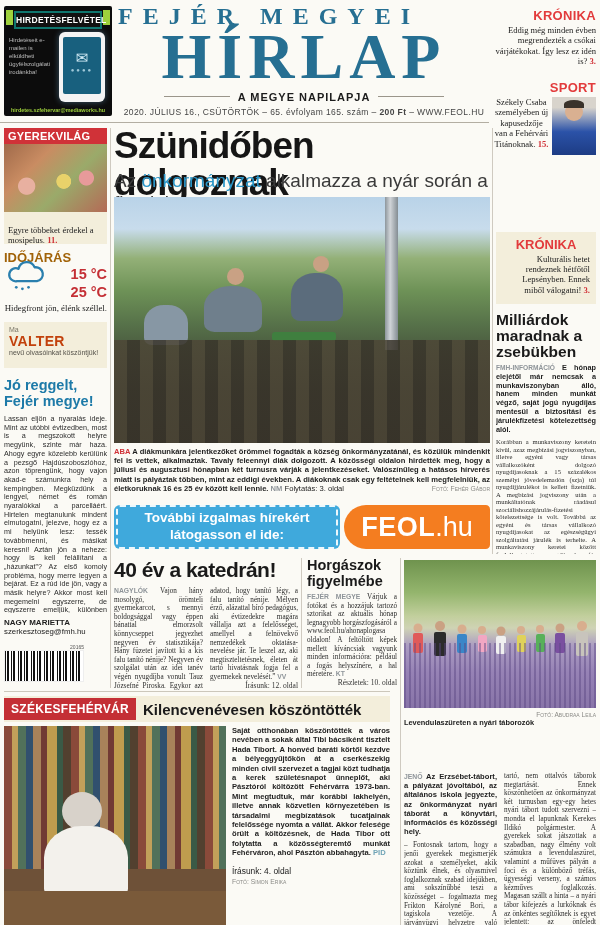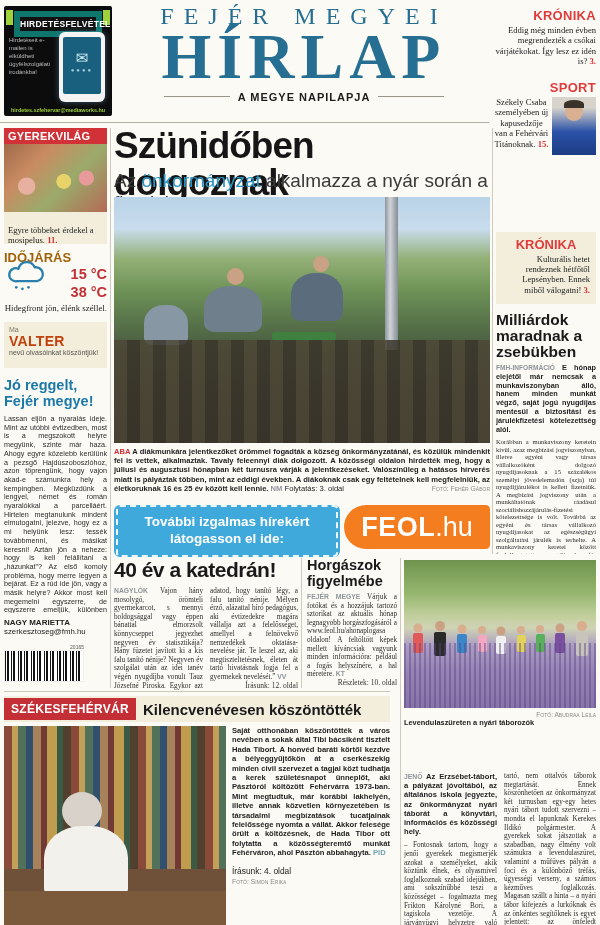--- a/index.html
+++ b/index.html
@@ -9,32 +9,32 @@
   .serif{font-family:"Liberation Serif",serif}
   .just{text-align:justify;hyphens:auto}
   .red{color:#d03238}
   .pageno{color:#d03238;font-weight:bold}
   .kick{color:#8e9499;font-weight:bold}
   .smallcaps{font-variant:small-caps;color:#8a8a86}
   .vline{position:absolute;width:1px;background:#cfcac0}
   .hline{position:absolute;height:1px;background:#b3aea2}
   .beige{background:#f3eedb}
   
-  .mh1{font-family:"Liberation Serif",serif;font-weight:normal;color:#266f92;
-       font-size:24px;letter-spacing:10px;text-align:center;line-height:1}
+  .mh1{font-family:"Liberation Serif",serif;font-weight:bold;color:#266f92;
+       font-size:24px;letter-spacing:10px;line-height:1}
   .mh2{font-family:"Liberation Serif",serif;font-weight:bold;color:#266f92;
        font-size:64px;letter-spacing:6px;text-align:center;line-height:.92}
   .tagline{display:flex;align-items:center;gap:8px;width:280px;margin:4px auto 0}
   .tagline::before,.tagline::after{content:"";flex:1;height:1px;background:#9a958a}
   .tagline span{font-weight:bold;font-size:11px;letter-spacing:1px;color:#1c1c1c;white-space:nowrap}
   .dateline{font-size:8.5px;color:#444;text-align:center;margin-top:4px;letter-spacing:.4px}
   
   .adbox{background:#0c0c0c;color:#ddd;overflow:hidden;border-radius:2px}
   .adtitle{position:absolute;top:5px;left:10px;right:10px;text-align:center;color:#fff;
-           font-weight:bold;font-size:8.5px;letter-spacing:.3px;border:6px solid #0f766e;padding:2px 0;background:#111}
+           font-weight:bold;font-size:8.5px;letter-spacing:.3px;border:2px solid #0f766e;padding:2px 0;background:#111}
   .adtab{position:absolute;width:7px;height:15px;background:#9fd13c;top:4px}
   .tablet{position:absolute;right:7px;top:26px;width:46px;height:70px;background:#f4f4f4;border-radius:6px;
           box-shadow:0 0 6px rgba(120,180,220,.45)}
   .tablet .screen{position:absolute;inset:5px 4px 8px 4px;background:#18607e;border-radius:2px;
           color:#cfe9f4;text-align:center}
   
   .tlabel{color:#e23b3c;font-weight:bold;font-size:13px;letter-spacing:.3px;text-align:right}
   
   .headline{font-weight:bold;color:#161616;font-size:37px;letter-spacing:-1px;line-height:1}
   .subhead{font-size:19px;color:#3a3a3a}
@@ -96,20 +96,23 @@
     </div>
     <div class="abs" style="left:0;right:0;bottom:3px;text-align:center;font-size:5.4px;color:#9fd13c;font-weight:bold">hirdetes.szfehervar@mediaworks.hu</div>
   </div>
 
   <div class="abs" style="left:118px;top:4px;width:372px">
     <div class="mh1">FEJÉR MEGYEI</div>
     <div class="mh2">HÍRLAP</div>
     <div class="tagline">
       <span>A MEGYE NAPILAPJA</span>
     </div>
+    <div class="dateline">
+      <span>2020. JÚLIUS 16., CSÜTÖRTÖK – 65. évfolyam 165. szám – </span><b>200 Ft</b><span> – </span><span>WWW.FEOL.HU</span>
+    </div>
   </div>
 
   <div class="abs" style="left:494px;top:8px;width:102px">
     <div class="tlabel">KRÓNIKA</div>
     <div class="serif" style="font-size:8.6px;line-height:10.4px;text-align:right;margin-top:2px">
       <span>Eddig még minden évben megrendezték a csókai várjátékokat. Így lesz ez idén is? </span><span class="pageno">3.</span>
     </div>
   </div>
 
   <div class="abs" style="left:494px;top:80px;width:102px">
@@ -142,21 +145,21 @@
         <g fill="#2a7fae">
             <circle cx="16" cy="38" r="1.8"></circle>
             <circle cx="24" cy="40" r="1.8"></circle>
             <circle cx="32" cy="38" r="1.8"></circle>
           </g>
       </svg>
     </div>
     <div style="text-align:left;color:#a16207;font-weight:bold;font-size:13px">IDŐJÁRÁS</div>
     <div style="text-align:right;color:#c42f35;font-weight:bold;font-size:14.5px;line-height:18px">
       <div>15 °C</div>
-      <div>38 °C</div>
+      <div>25 °C</div>
     </div>
     <div class="serif" style="text-align:right;font-size:8.8px;line-height:10.4px;margin-top:2px">Hidegfront jön, élénk széllel.</div>
   </div>
 
   <div class="abs beige" style="left:4px;top:322px;width:103px;height:46px;padding:4px 5px;box-sizing:border-box">
     <div style="font-size:7px;color:#7a7668">Ma</div>
     <div style="font-size:14px;font-weight:bold;color:#c2410c;letter-spacing:.3px">VALTER</div>
     <div style="font-size:7px;color:#55524a">nevű olvasóinkat köszöntjük!</div>
   </div>
 
@@ -187,21 +190,21 @@
     <div class="torso" style="left:8%;top:44%;width:44px;height:40px;background:#8797a4"></div>
     <div class="abs" style="left:42%;top:55%;width:64px;height:9px;background:#3f7f3f;border-radius:3px"></div>
     <div class="fence"></div>
   </div>
 
   <div class="abs caption just" style="left:114px;top:447px;width:376px;height:50px">
     <span class="red">ABA</span><span> A diákmunkára jelentkezőket örömmel fogadták a község önkormányzatánál, és közülük mindenkit fel is vettek, alkalmaztak. Tavaly feleennyi diák dolgozott. A közösségi oldalon hirdették meg, hogy a júliusi és augusztusi hónapban két turnusra várják a jelentkezéseket. Valószínűleg a hatásos hírverés miatt is pályáztak többen, mint az eddigi években. A diákoknak csak egy feltételnek kell megfelelniük, az életkoruknak 16 és 25 év között kell lennie. </span><span class="kick">NM</span><span style="font-weight:normal"> Folytatás: 3. oldal</span>
     <span class="smallcaps" style="float:right;font-weight:normal;font-size:6.8px">Fotó: Fehér Gábor</span>
   </div>
 
-  <div class="abs promo-blue" style="left:114px;top:505px;width:226px;height:52px;padding:2px;box-sizing:border-box">
+  <div class="abs promo-blue" style="left:114px;top:505px;width:226px;height:44px;padding:2px;box-sizing:border-box">
     <div class="inner">
       <div>További izgalmas hírekért</div>
       <div>látogasson el ide:</div>
     </div>
   </div>
   <div class="abs promo-orange" style="left:344px;top:505px;width:146px;height:44px">
     <span style="font-weight:bold;font-size:27px;letter-spacing:.5px">FEOL</span>
       <span style="font-size:27px">.hu</span>
   </div>
 

